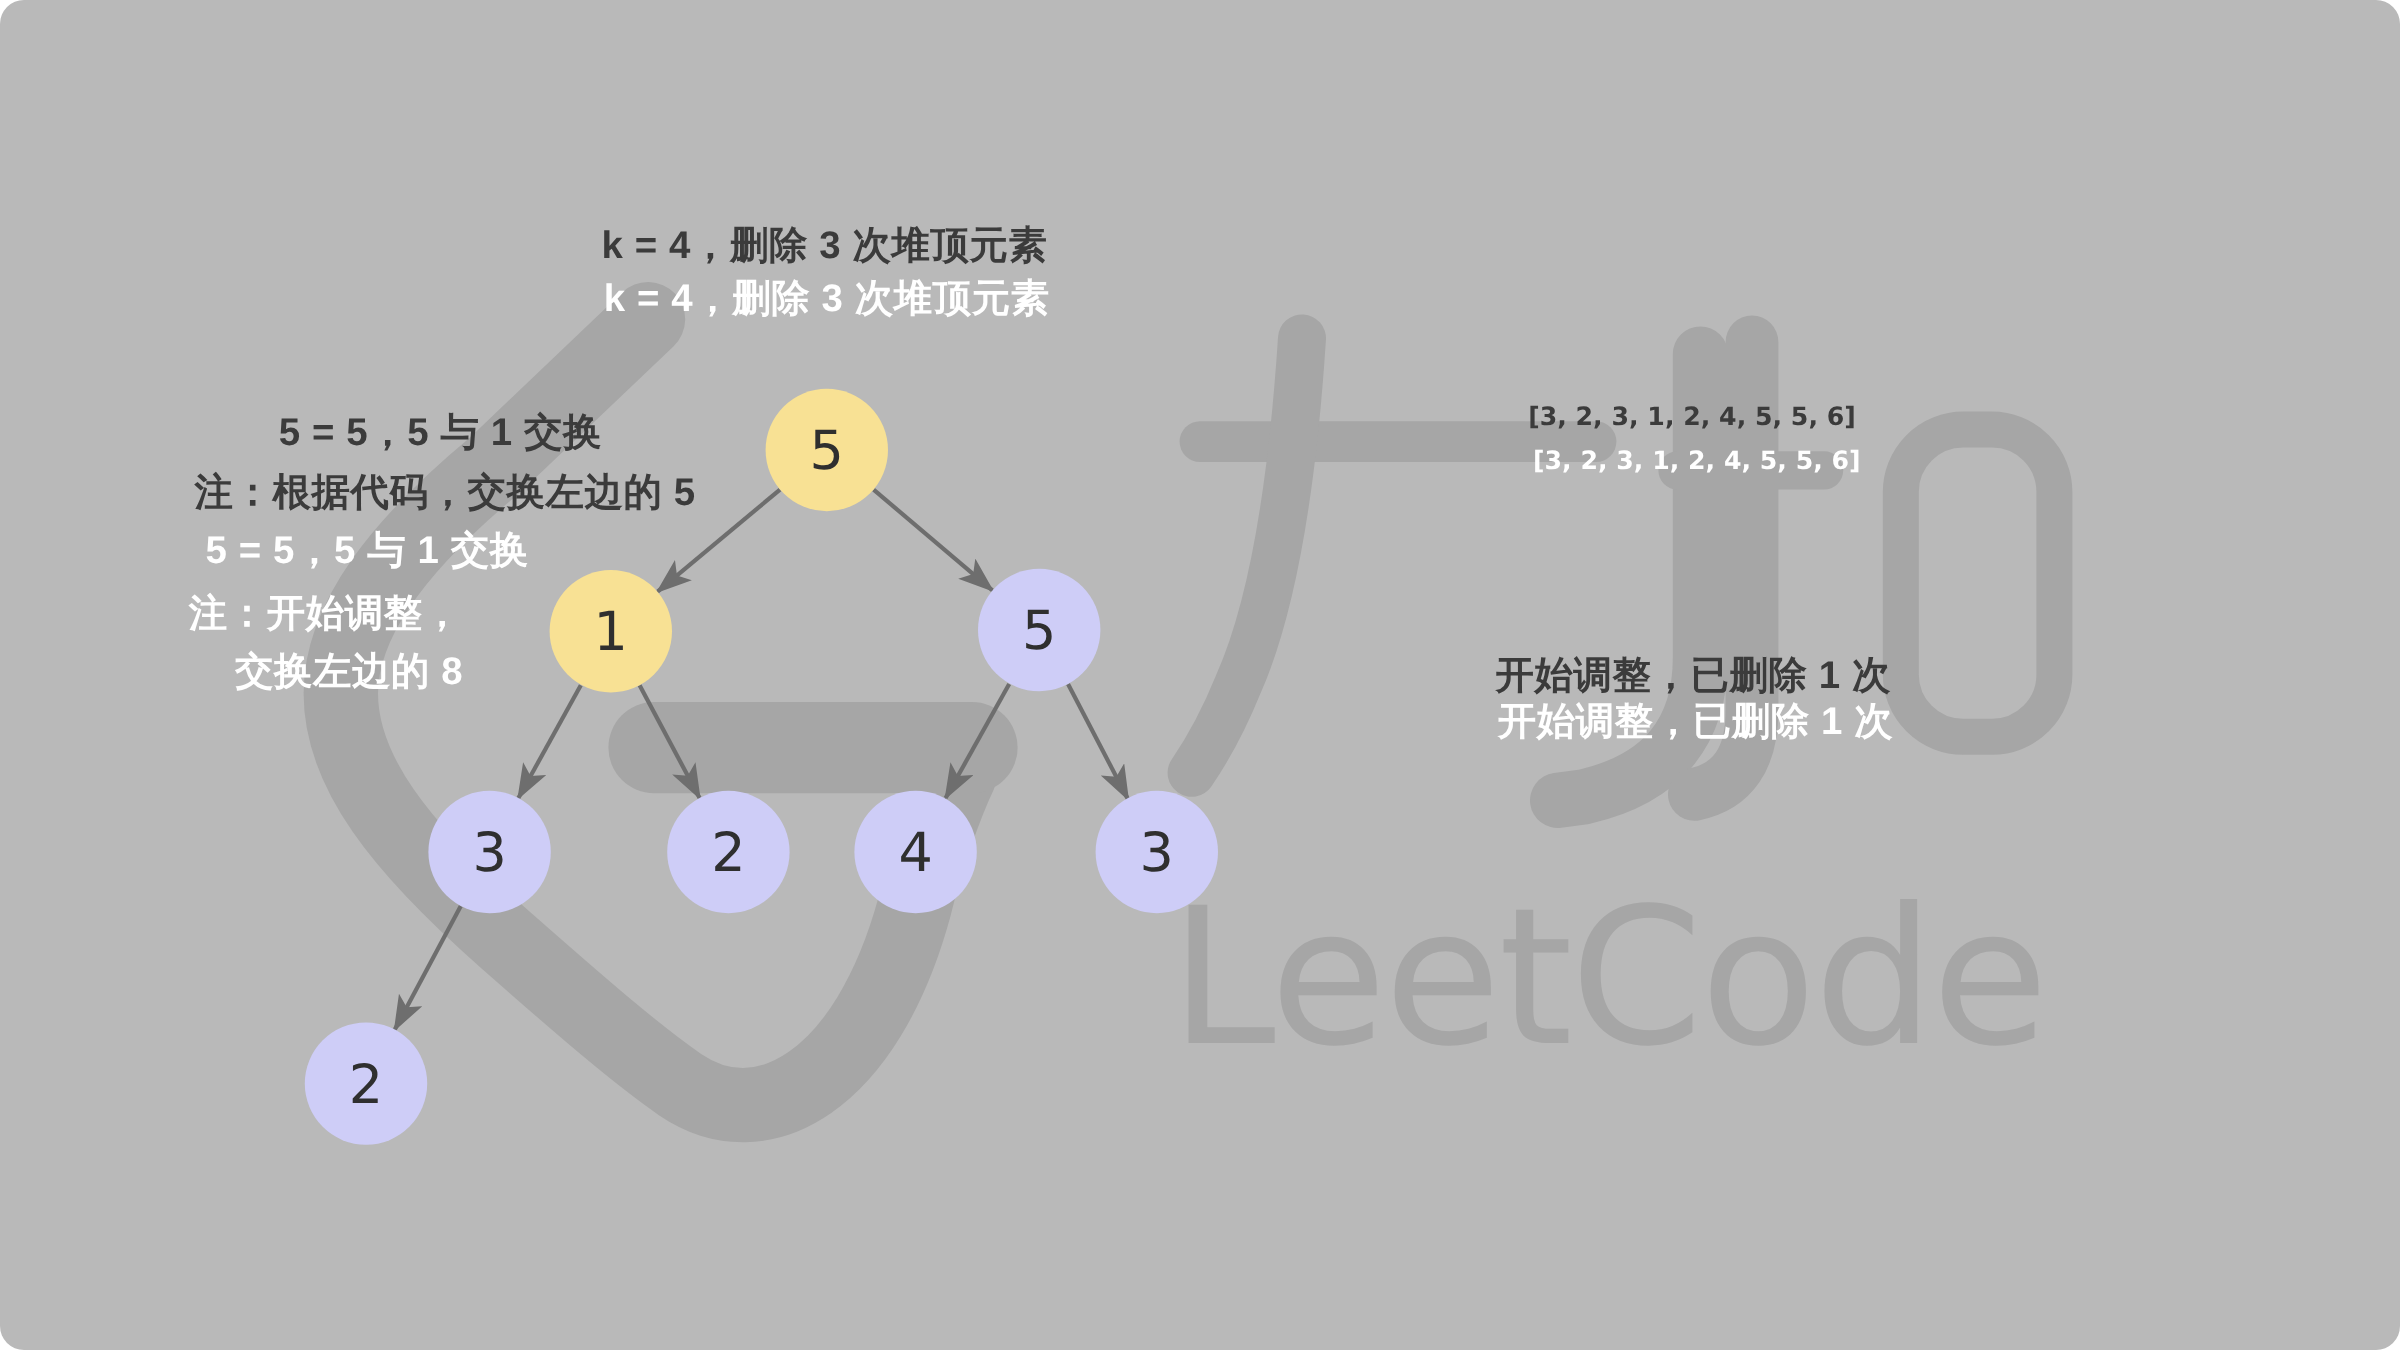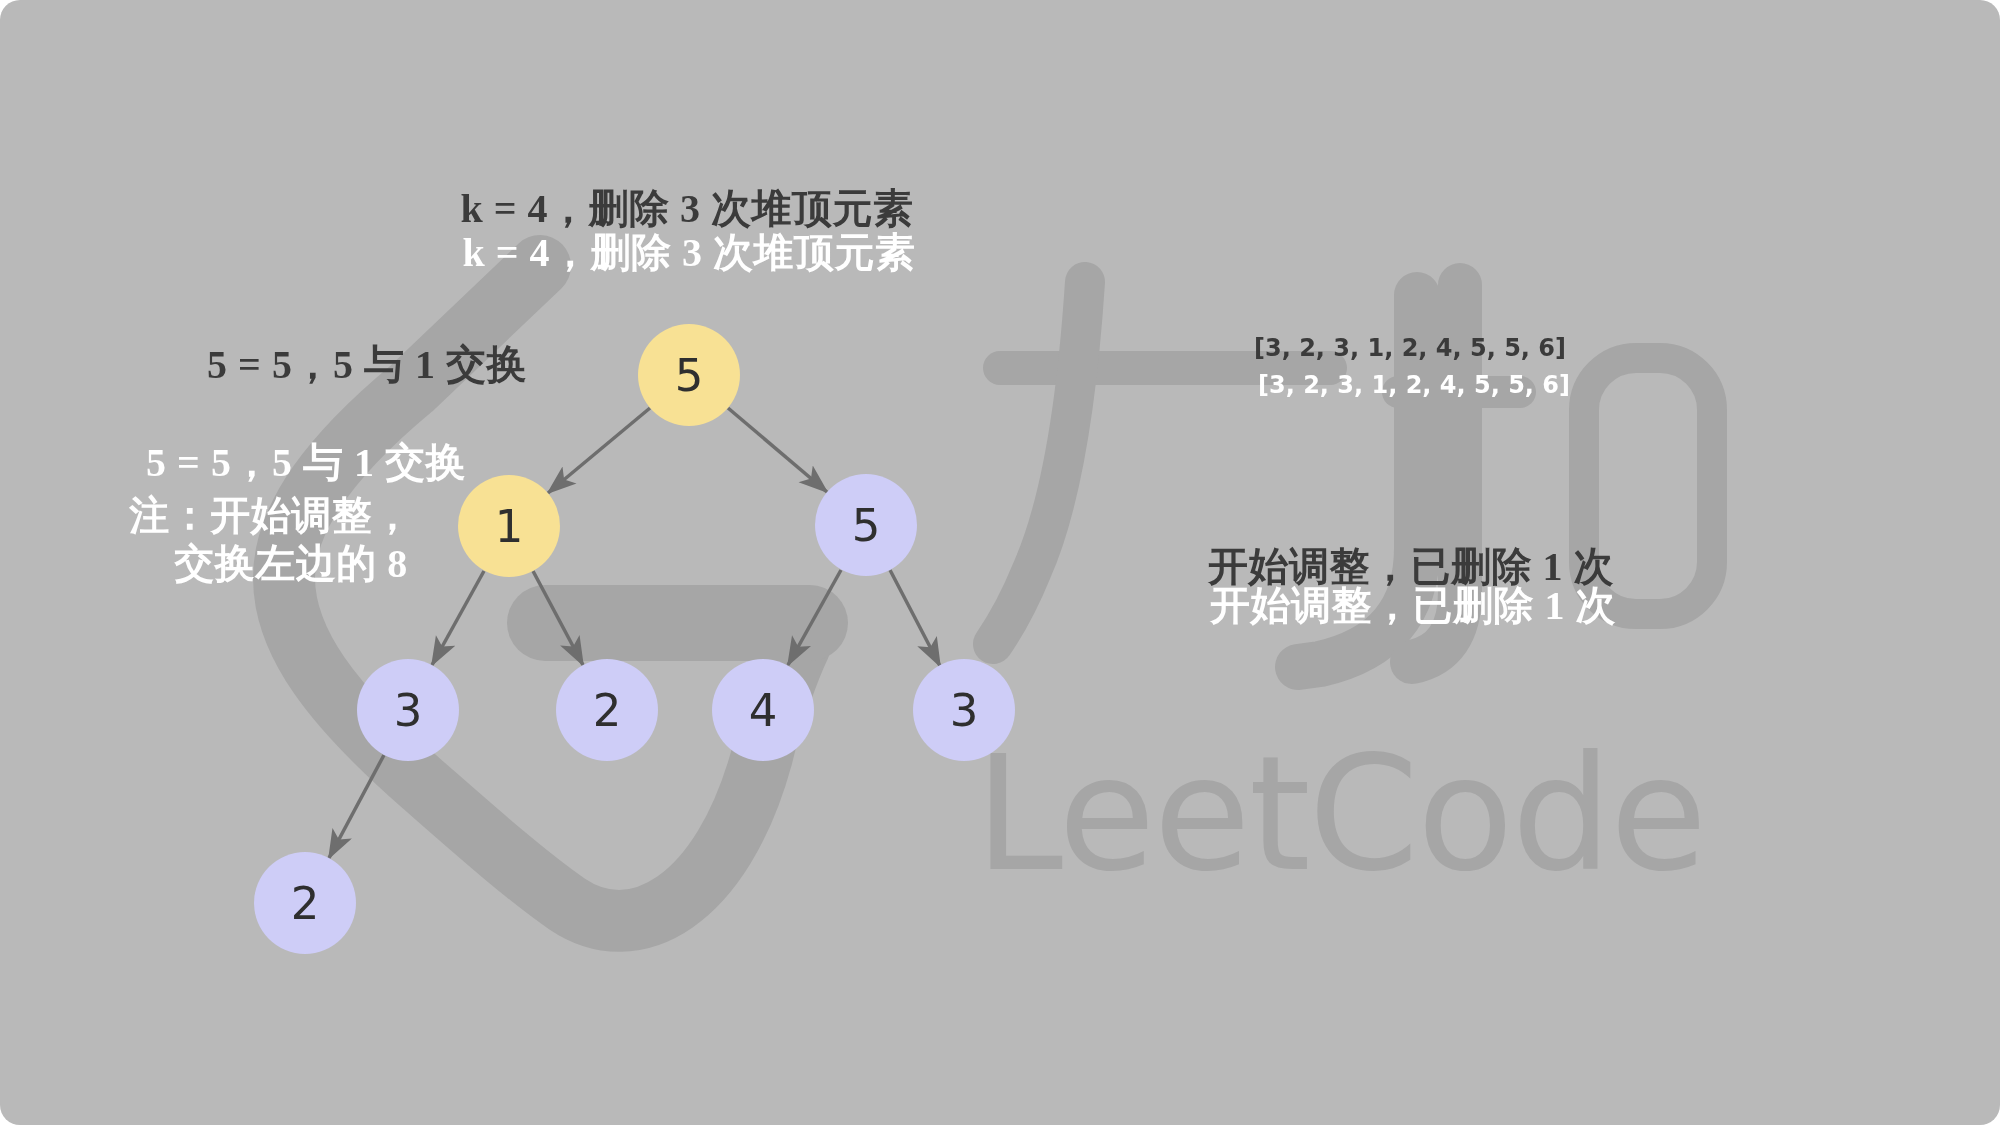--- a/index.html
+++ b/index.html
@@ -19,28 +19,27 @@
     border-radius:50%;
     display:flex;align-items:center;justify-content:center;
     font-size:45px;font-weight:400;color:#2f2f2f;
     font-family:"DejaVu Sans","Liberation Sans",sans-serif;
   }
   .ann{
     position:absolute;
     transform:translateX(-50%);
     white-space:nowrap;
     font-weight:700;
-    font-size:40px;
+    font-size:32px;
     line-height:1.15;
     letter-spacing:0.5px;
-    font-family:Liberation Serif, serif;
   }
   .ann-dark{color:#3b3b3b;}
   .ann-white{color:#ffffff;}
-  .ann-array{font-size:24px;letter-spacing:0px;font-family:"DejaVu Sans","Liberation Sans",sans-serif;}
+  .ann-array{font-size:21px;letter-spacing:0px;font-family:"DejaVu Sans","Liberation Sans",sans-serif;}
   .wm-text{
     font-family:"DejaVu Sans","Liberation Sans",sans-serif;
     font-weight:400;
     letter-spacing:-2px;
   }
 </style>
 </head>
 <body>
 
 <div id="canvas">
@@ -95,20 +94,21 @@
   <div class="tree-node" style="left: 357px; top: 659px; background: rgb(206, 205, 247);">3</div>
   <div class="tree-node" style="left: 556px; top: 659px; background: rgb(206, 205, 247);">2</div>
   <div class="tree-node" style="left: 712px; top: 659px; background: rgb(206, 205, 247);">4</div>
   <div class="tree-node" style="left: 913px; top: 659px; background: rgb(206, 205, 247);">3</div>
   <div class="tree-node" style="left: 254px; top: 852px; background: rgb(206, 205, 247);">2</div>
 
   <div class="ann ann-dark" style="left:687px;top:186px;">k = 4，删除 3 次堆顶元素</div>
   <div class="ann ann-white" style="left:689px;top:230px;">k = 4，删除 3 次堆顶元素</div>
 
   <div class="ann ann-dark" style="left:367px;top:342px;">5 = 5，5 与 1 交换</div>
+  <div class="ann ann-dark" style="left:371px;top:392px;">注：根据代码，交换左边的 5</div>
   <div class="ann ann-white" style="left:306px;top:440px;">5 = 5，5 与 1 交换</div>
   <div class="ann ann-white" style="left:271px;top:493px;">注：开始调整，</div>
   <div class="ann ann-white" style="left:291px;top:541px;">交换左边的 8</div>
 
   <div class="ann ann-dark ann-array" style="left:1410px;top:335px;">[3, 2, 3, 1, 2, 4, 5, 5, 6]</div>
   <div class="ann ann-white ann-array" style="left:1414px;top:372px;">[3, 2, 3, 1, 2, 4, 5, 5, 6]</div>
 
   <div class="ann ann-dark" style="left:1411px;top:544px;">开始调整，已删除 1 次</div>
   <div class="ann ann-white" style="left:1413px;top:583px;">开始调整，已删除 1 次</div>
 

